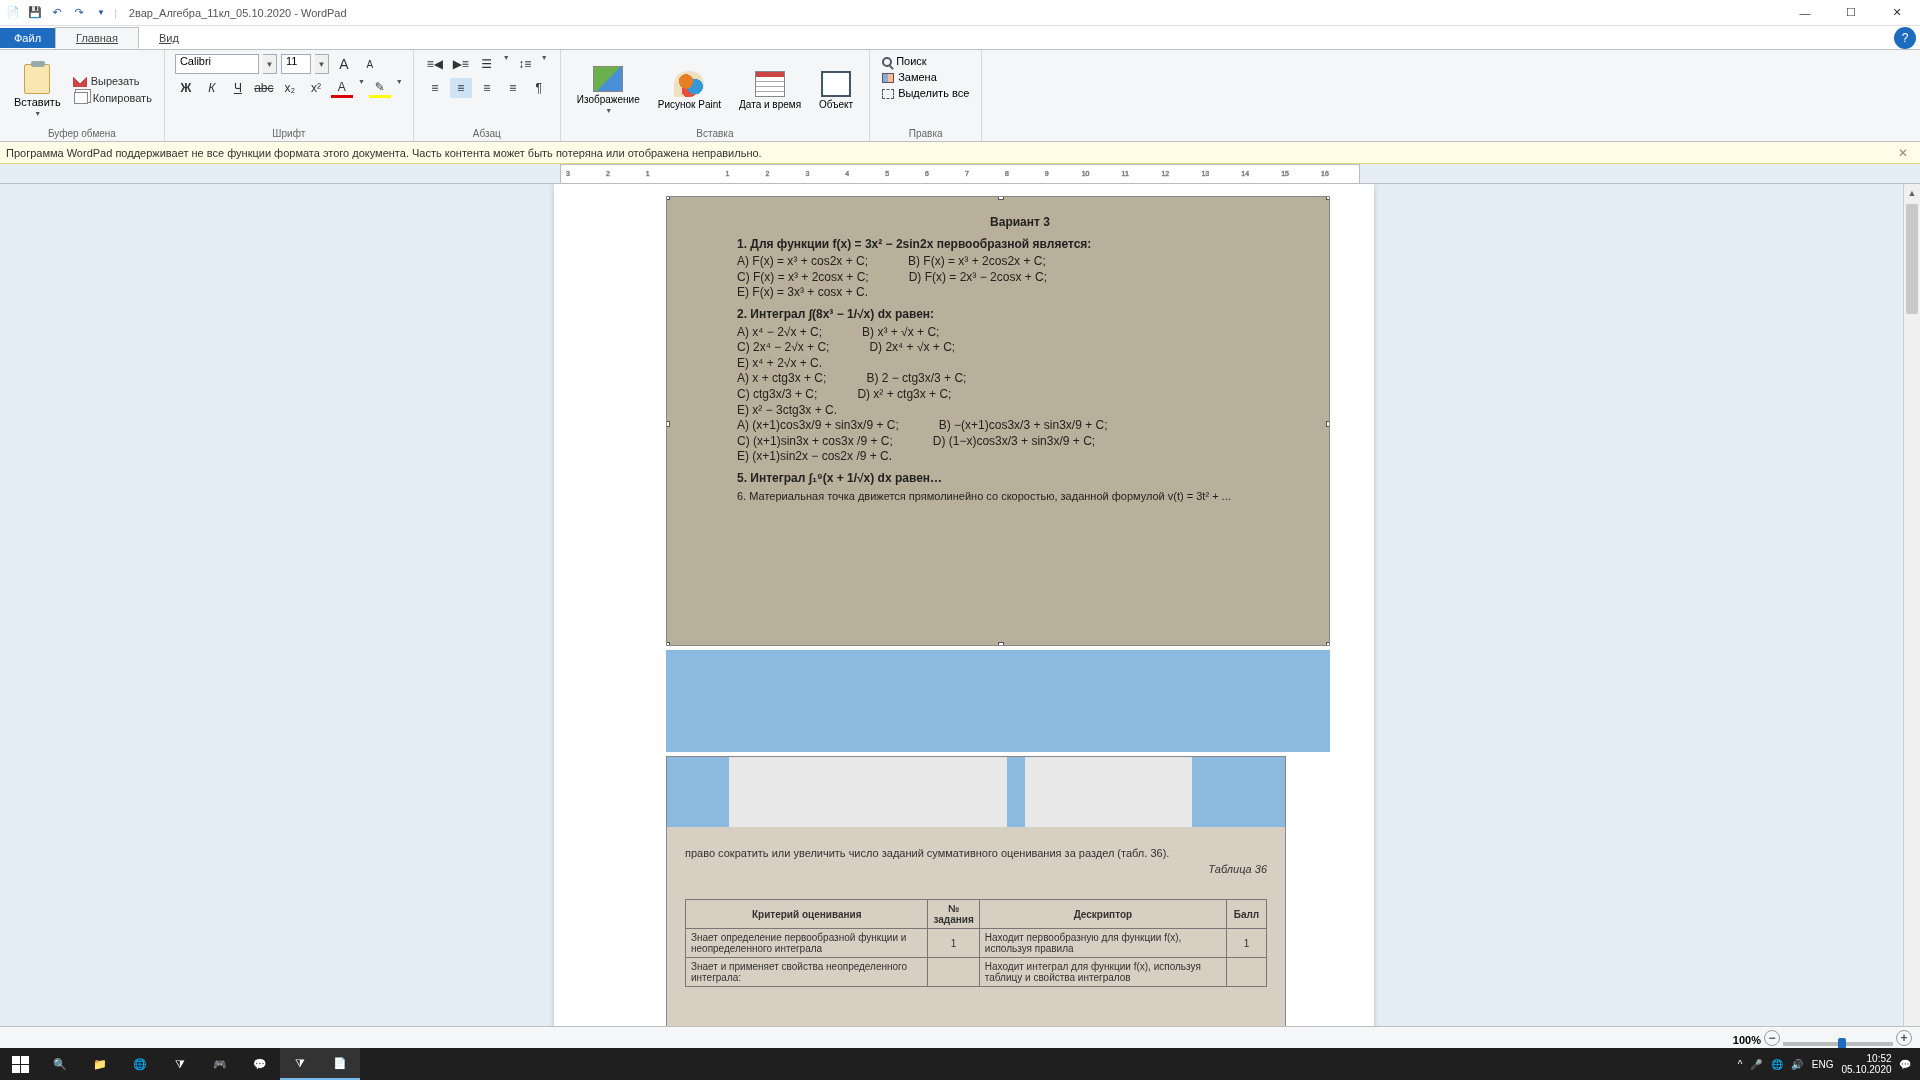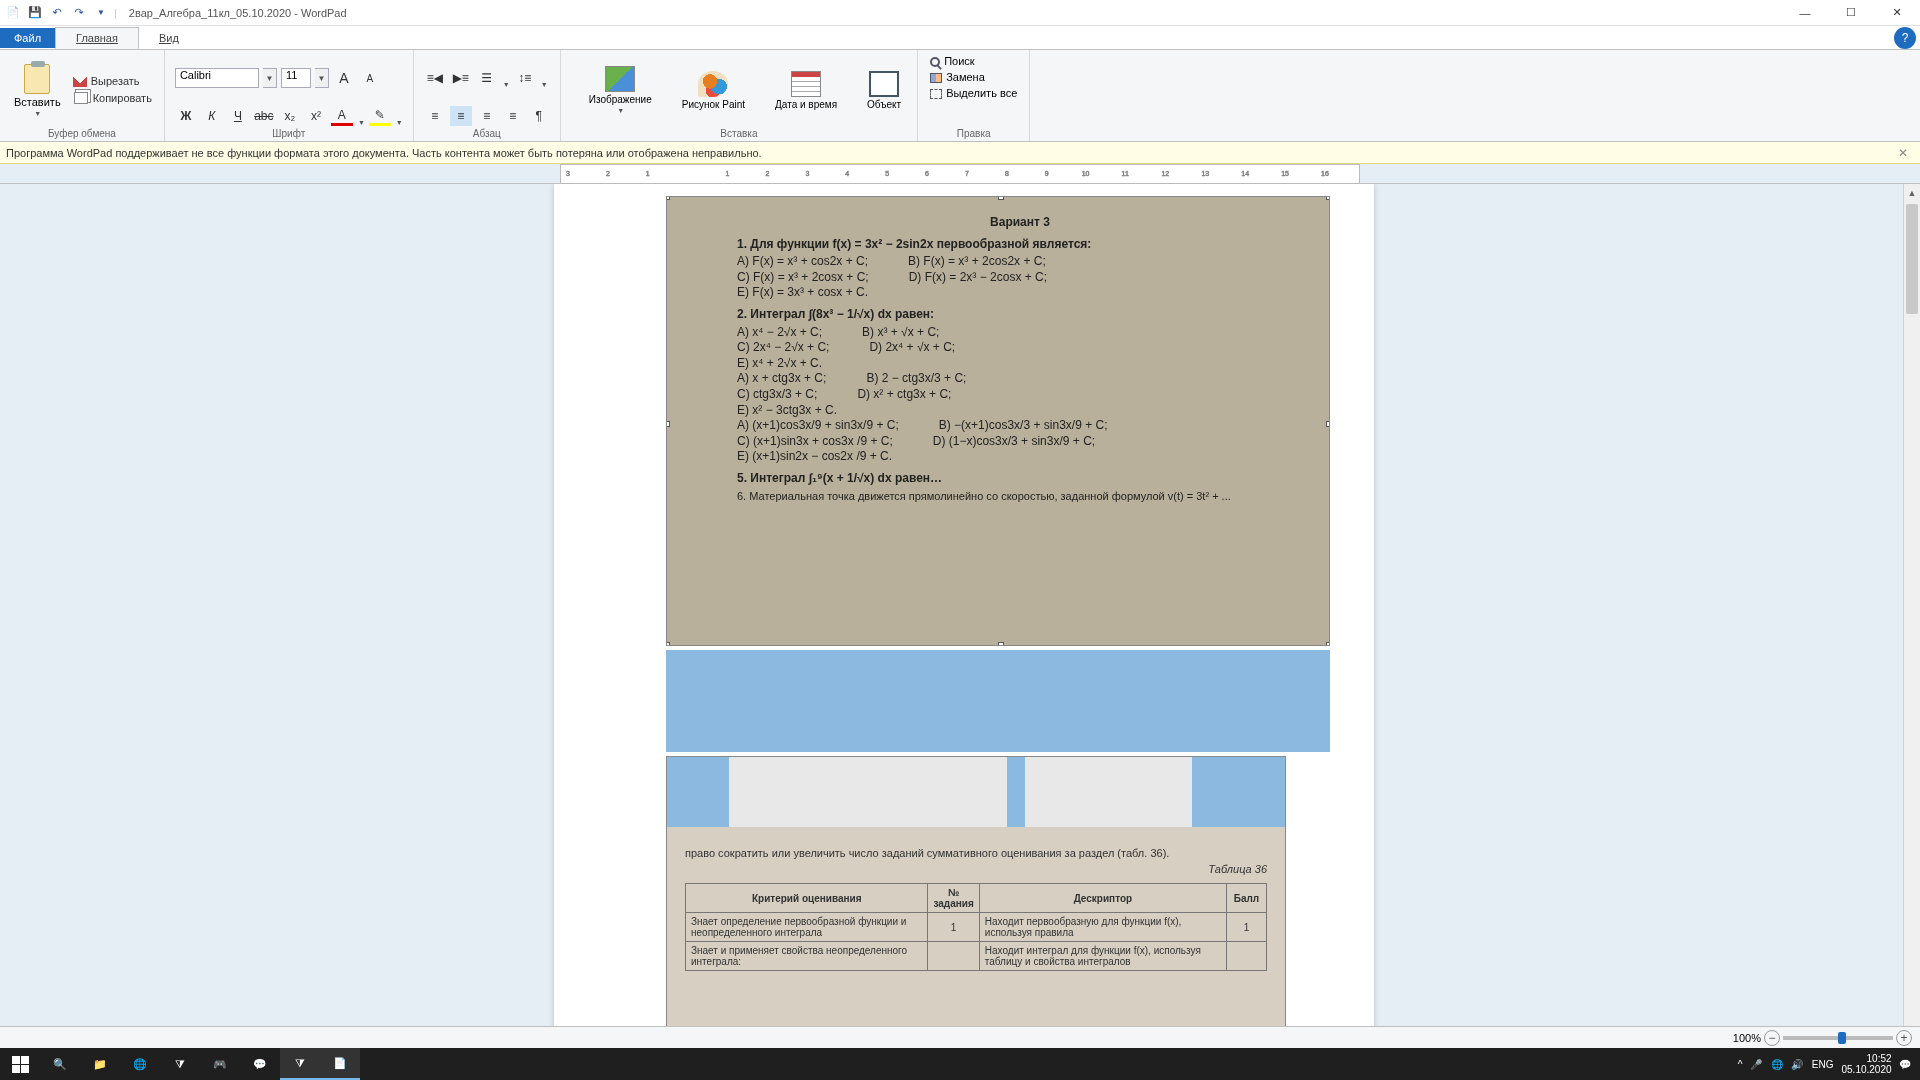--- a/index.html
+++ b/index.html
@@ -27,34 +27,34 @@
 .group-label { text-align: center; color: #666; font-size: 10px; padding-top: 2px; }
 
 .paste-btn { display: flex; flex-direction: column; align-items: center; gap: 2px; cursor: pointer; padding: 2px 4px; }
 .paste-btn .clip { width: 26px; height: 30px; background: #f8e7b0; border: 1px solid #caa84a; border-radius: 2px; position: relative; }
 .paste-btn .clip::before { content: ""; position: absolute; top: -4px; left: 6px; width: 14px; height: 6px; background: #9aa; border-radius: 2px; }
 .small-btn { display: flex; align-items: center; gap: 4px; cursor: pointer; padding: 1px 2px; color: #333; }
 .small-btn .ico { width: 14px; height: 12px; display: inline-block; }
 .scissors { background: linear-gradient(45deg, #c44 40%, transparent 40%), linear-gradient(-45deg, #c44 40%, transparent 40%); }
 .copy { border: 1px solid #888; background: #fff; box-shadow: 2px -2px 0 #fff, 2px -2px 0 1px #888; width: 10px; height: 10px; margin: 1px; }
 
-.font-row { display: flex; align-items: flex-end; gap: 4px; margin-top: 14px; }
+.font-row { display: flex; align-items: flex-start; gap: 4px; }
 .font-select { width: 84px; height: 20px; border: 1px solid #aab; background: #fff; font-size: 11px; padding: 0 16px 0 4px; cursor: pointer; position: relative; }
 .size-select { width: 30px; height: 20px; border: 1px solid #aab; background: #fff; font-size: 11px; padding: 0 12px 0 4px; cursor: pointer; }
 .sel-arrow { width: 14px; height: 20px; border: 1px solid #aab; border-left: none; background: #f0f0f0; display: flex; align-items: center; justify-content: center; font-size: 8px; color: #555; cursor: pointer; }
 .tbtn { width: 22px; height: 20px; display: inline-flex; align-items: center; justify-content: center; cursor: pointer; color: #333; font-size: 12px; }
 .tbtn.bold { font-weight: bold; }
 .tbtn.italic { font-style: italic; }
 .tbtn.under { text-decoration: underline; }
 .tbtn.strike { text-decoration: line-through; }
 .color-btn { border-bottom: 3px solid #d00; }
 .hl-btn { border-bottom: 3px solid #ff0; }
 .darrow { font-size: 7px; margin-left: 1px; color: #555; }
 
-.big-btn { display: flex; flex-direction: column; align-items: center; gap: 2px; cursor: pointer; padding: 2px 6px; font-size: 10px; margin-left: 12px; }
+.big-btn { display: flex; flex-direction: column; align-items: center; gap: 2px; cursor: pointer; padding: 2px 6px; font-size: 10px; }
 .big-btn .picon { width: 30px; height: 26px; }
 .pic-icon { background: linear-gradient(135deg, #6ab04c 50%, #4a90d9 50%); border: 1px solid #888; }
 .paint-icon { background: radial-gradient(circle at 40% 40%, #e67e22 30%, transparent 30%), radial-gradient(circle at 70% 60%, #3498db 30%, transparent 30%), radial-gradient(circle at 50% 75%, #e74c3c 30%, transparent 30%); background-color: #f0e0c0; border-radius: 50% 50% 50% 10%; }
 .date-icon { background: #fff; border: 1px solid #888; background-image: linear-gradient(#c44 0 20%, transparent 20%), repeating-linear-gradient(0deg, transparent 0 4px, #aaa 4px 5px); }
 .obj-icon { background: #fff; border: 2px solid #456; }
 
 .edit-row { display: flex; align-items: flex-end; gap: 4px; font-size: 11px; cursor: pointer; padding: 1px 2px; }
 .edit-ico { width: 14px; height: 14px; display: inline-block; }
 .search-ico { border: 2px solid #556; border-radius: 50%; width: 10px; height: 10px; position: relative; }
 .search-ico::after { content: ""; position: absolute; width: 2px; height: 6px; background: #556; bottom: -5px; right: -2px; transform: rotate(-45deg); }
@@ -74,33 +74,33 @@
 .doc-area { position: absolute; top: 184px; left: 0; right: 0; bottom: 26px; background: #e6eef5; overflow: hidden; }
 .page { position: absolute; left: 554px; top: 0; width: 820px; min-height: 1000px; background: #fff; box-shadow: 0 0 6px rgba(0,0,0,0.2); }
 .scan1 { position: absolute; left: 112px; top: 12px; width: 664px; height: 450px; background: #b8b09a; border: 1px solid #888; overflow: hidden; font-family: Georgia, serif; font-size: 12px; color: #222; }
 .scan1 .inner { padding: 18px 26px 8px 70px; line-height: 1.3; }
 .scan1 .row { display: flex; gap: 40px; }
 .scan1 .q { margin: 6px 0 2px; font-weight: bold; }
 .bluebox { position: absolute; left: 112px; top: 466px; width: 664px; height: 102px; background: #8bb9e0; }
 .scan2 { position: absolute; left: 112px; top: 572px; width: 620px; height: 290px; background: #4a72a8; border: 1px solid #888; overflow: hidden; }
 .scan2 .strip { height: 70px; background: linear-gradient(90deg, #8bb9e0 0 10%, #e8e8e8 10% 55%, #8bb9e0 55% 58%, #e8e8e8 58% 85%, #8bb9e0 85%); }
 .scan2 .body { background: #d6cfc2; padding: 20px 18px 8px; font-family: Georgia, serif; font-size: 11px; color: #333; height: 220px; }
-.scan2 table { width: 100%; border-collapse: collapse; font-size: 10px; margin-top: 8px; }
+.scan2 table { width: 100%; border-collapse: collapse; font-size: 10px; margin-top: 24px; }
 .scan2 td, .scan2 th { border: 1px solid #777; padding: 3px 5px; }
 .sel-handle { position: absolute; width: 6px; height: 6px; background: #fff; border: 1px solid #555; }
 
 
 .vscroll { position: absolute; right: 0; top: 184px; bottom: 26px; width: 17px; background: #f0f0f0; border-left: 1px solid #d0d0d0; }
 .vscroll .thumb { position: absolute; left: 2px; right: 2px; top: 20px; height: 110px; background: #c8c8c8; border-radius: 2px; cursor: pointer; }
 .vscroll .arr { height: 17px; display: flex; align-items: center; justify-content: center; font-size: 9px; color: #666; cursor: pointer; }
 .vscroll .arr.bot { position: absolute; bottom: 0; width: 100%; }
 
 
 .statusbar { position: absolute; bottom: 32px; left: 0; right: 0; height: 22px; background: #f5f6f7; border-top: 1px solid #c0c0c0; display: flex; align-items: center; font-size: 11px; padding: 0 8px; }
-.zoom { margin-left: auto; display: flex; align-items: center; gap: 3px; }
+.zoom { margin-left: auto; display: flex; align-items: flex-end; gap: 3px; font-weight: bold; }
 .zoom .zbtn { width: 16px; height: 16px; border: 1px solid #999; border-radius: 50%; display: flex; align-items: center; justify-content: center; cursor: pointer; font-size: 12px; color: #555; }
 .slider { width: 110px; height: 4px; background: #bbb; position: relative; cursor: pointer; }
 .slider .knob { position: absolute; left: 50%; top: -4px; width: 8px; height: 12px; background: #1e6cc0; border-radius: 2px; }
 
 
 .taskbar { position: absolute; bottom: 0; left: 0; right: 0; height: 32px; background: #1f1f1f; display: flex; align-items: center; font-size: 11px; color: #fff; }
 .taskbar .tb { width: 40px; height: 32px; display: flex; align-items: center; justify-content: center; cursor: pointer; }
 .taskbar .tb.active { border-bottom: 2px solid #76b9ed; background: #333; }
 .taskbar .tray { margin-left: auto; display: flex; align-items: center; gap: 8px; padding-right: 8px; font-size: 10px; }
 .taskbar .clock { text-align: right; line-height: 1.1; }

